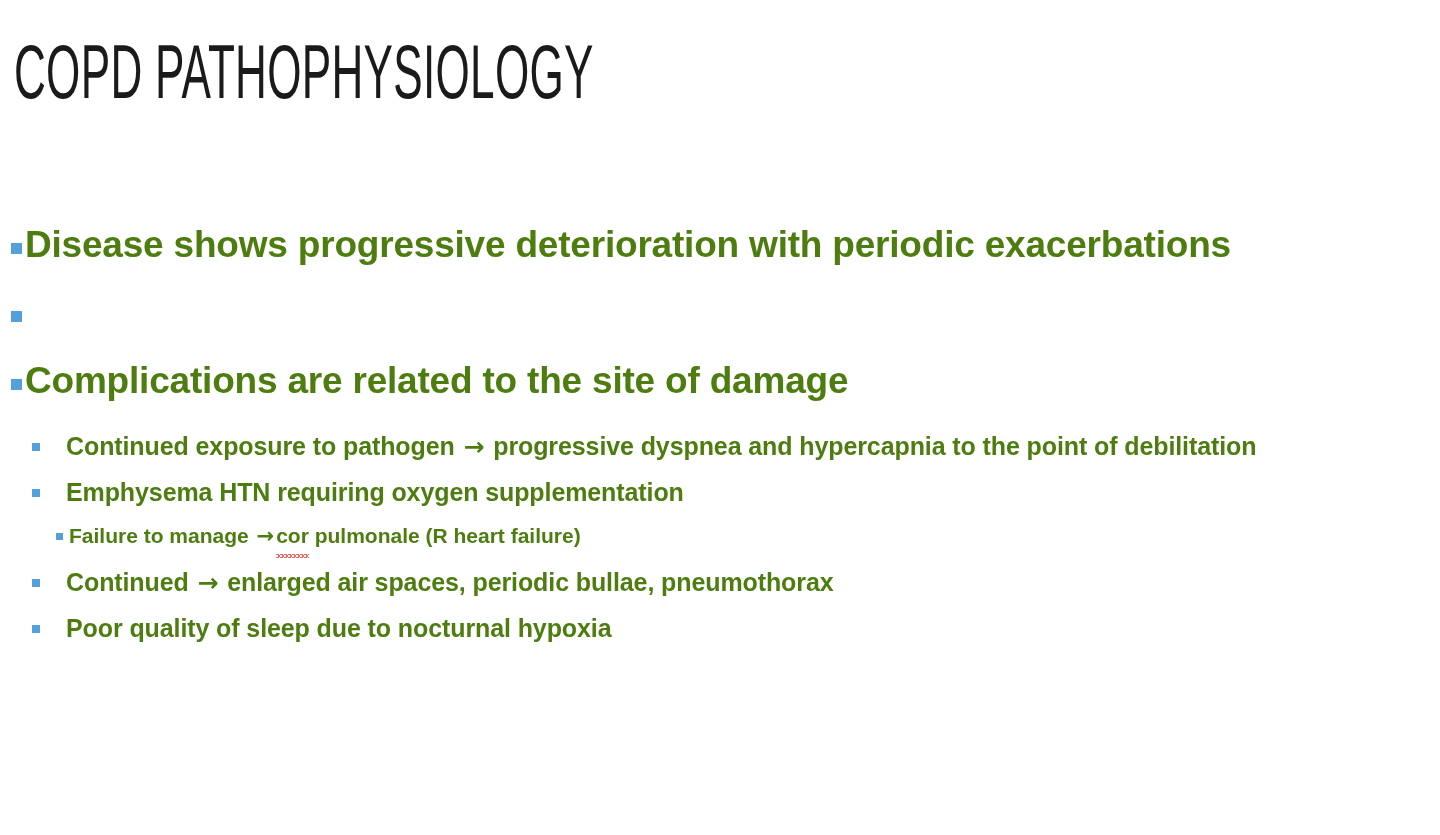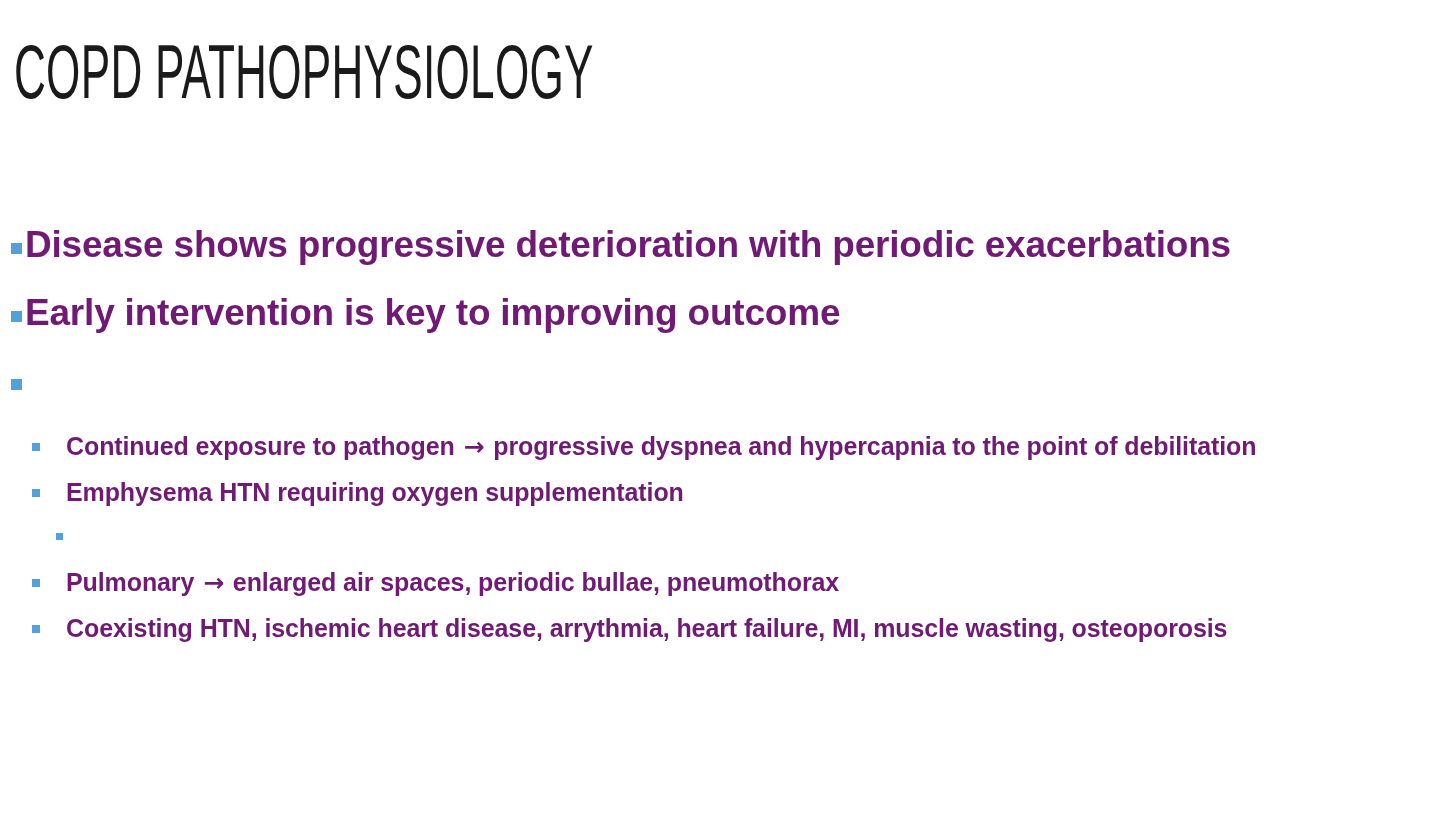--- a/index.html
+++ b/index.html
@@ -42,21 +42,21 @@
     position: absolute;
     left: 0;
     top: 222px;
     width: 1440px;
   }
 
   .bullet-row {
     position: relative;
     display: block;
     white-space: nowrap;
-    color: #701a75;
+    color: #4d7c0f;
     font-weight: 700;
   }
 
   .bullet-marker {
     position: absolute;
     top: 0;
     display: inline-block;
     background: #54a0da;
   }
 
@@ -164,48 +164,49 @@
 
   <div class="body-area">
 
     <div class="bullet-row level-1">
       <span class="bullet-marker"></span>
       <span class="bullet-text">Disease shows progressive deterioration with periodic exacerbations</span>
     </div>
 
     <div class="bullet-row level-1">
       <span class="bullet-marker"></span>
-      <span class="bullet-text">Early intervention is key to improving outcome</span>
     </div>
 
     <div class="bullet-row level-1">
       <span class="bullet-marker"></span>
+      <span class="bullet-text">Complications are related to the site of damage</span>
     </div>
 
     <div class="bullet-row level-2">
       <span class="bullet-marker"></span>
       <span class="bullet-text"><span>Continued exposure to pathogen </span><span class="arrow-glyph">→</span><span> progressive dyspnea and hypercapnia to the point of debilitation</span></span>
     </div>
 
 
 
     <div class="bullet-row level-2">
       <span class="bullet-marker"></span>
       <span class="bullet-text">Emphysema HTN requiring oxygen supplementation</span>
     </div>
 
     <div class="bullet-row level-3">
       <span class="bullet-marker"></span>
-    </div>
-
-    <div class="bullet-row level-2">
-      <span class="bullet-marker"></span>
-      <span class="bullet-text"><span>Pulmonary </span><span class="arrow-glyph">→</span><span> enlarged air spaces, periodic bullae, pneumothorax</span></span>
-    </div>
-
-
-    <div class="bullet-row level-2">
-      <span class="bullet-marker"></span>
-      <span class="bullet-text">Coexisting HTN, ischemic heart disease, arrythmia, heart failure, MI, muscle wasting, osteoporosis</span>
-    </div>
+      <span class="bullet-text"><span>Failure to manage </span><span class="arrow-glyph">→</span><span class="misspelled">cor</span><span> pulmonale (R heart failure)</span></span>
+    </div>
+
+    <div class="bullet-row level-2">
+      <span class="bullet-marker"></span>
+      <span class="bullet-text"><span>Continued </span><span class="arrow-glyph">→</span><span> enlarged air spaces, periodic bullae, pneumothorax</span></span>
+    </div>
+
+    <div class="bullet-row level-2">
+      <span class="bullet-marker"></span>
+      <span class="bullet-text">Poor quality of sleep due to nocturnal hypoxia</span>
+    </div>
+
 
   </div>
 </div>
 
 </body></html>

